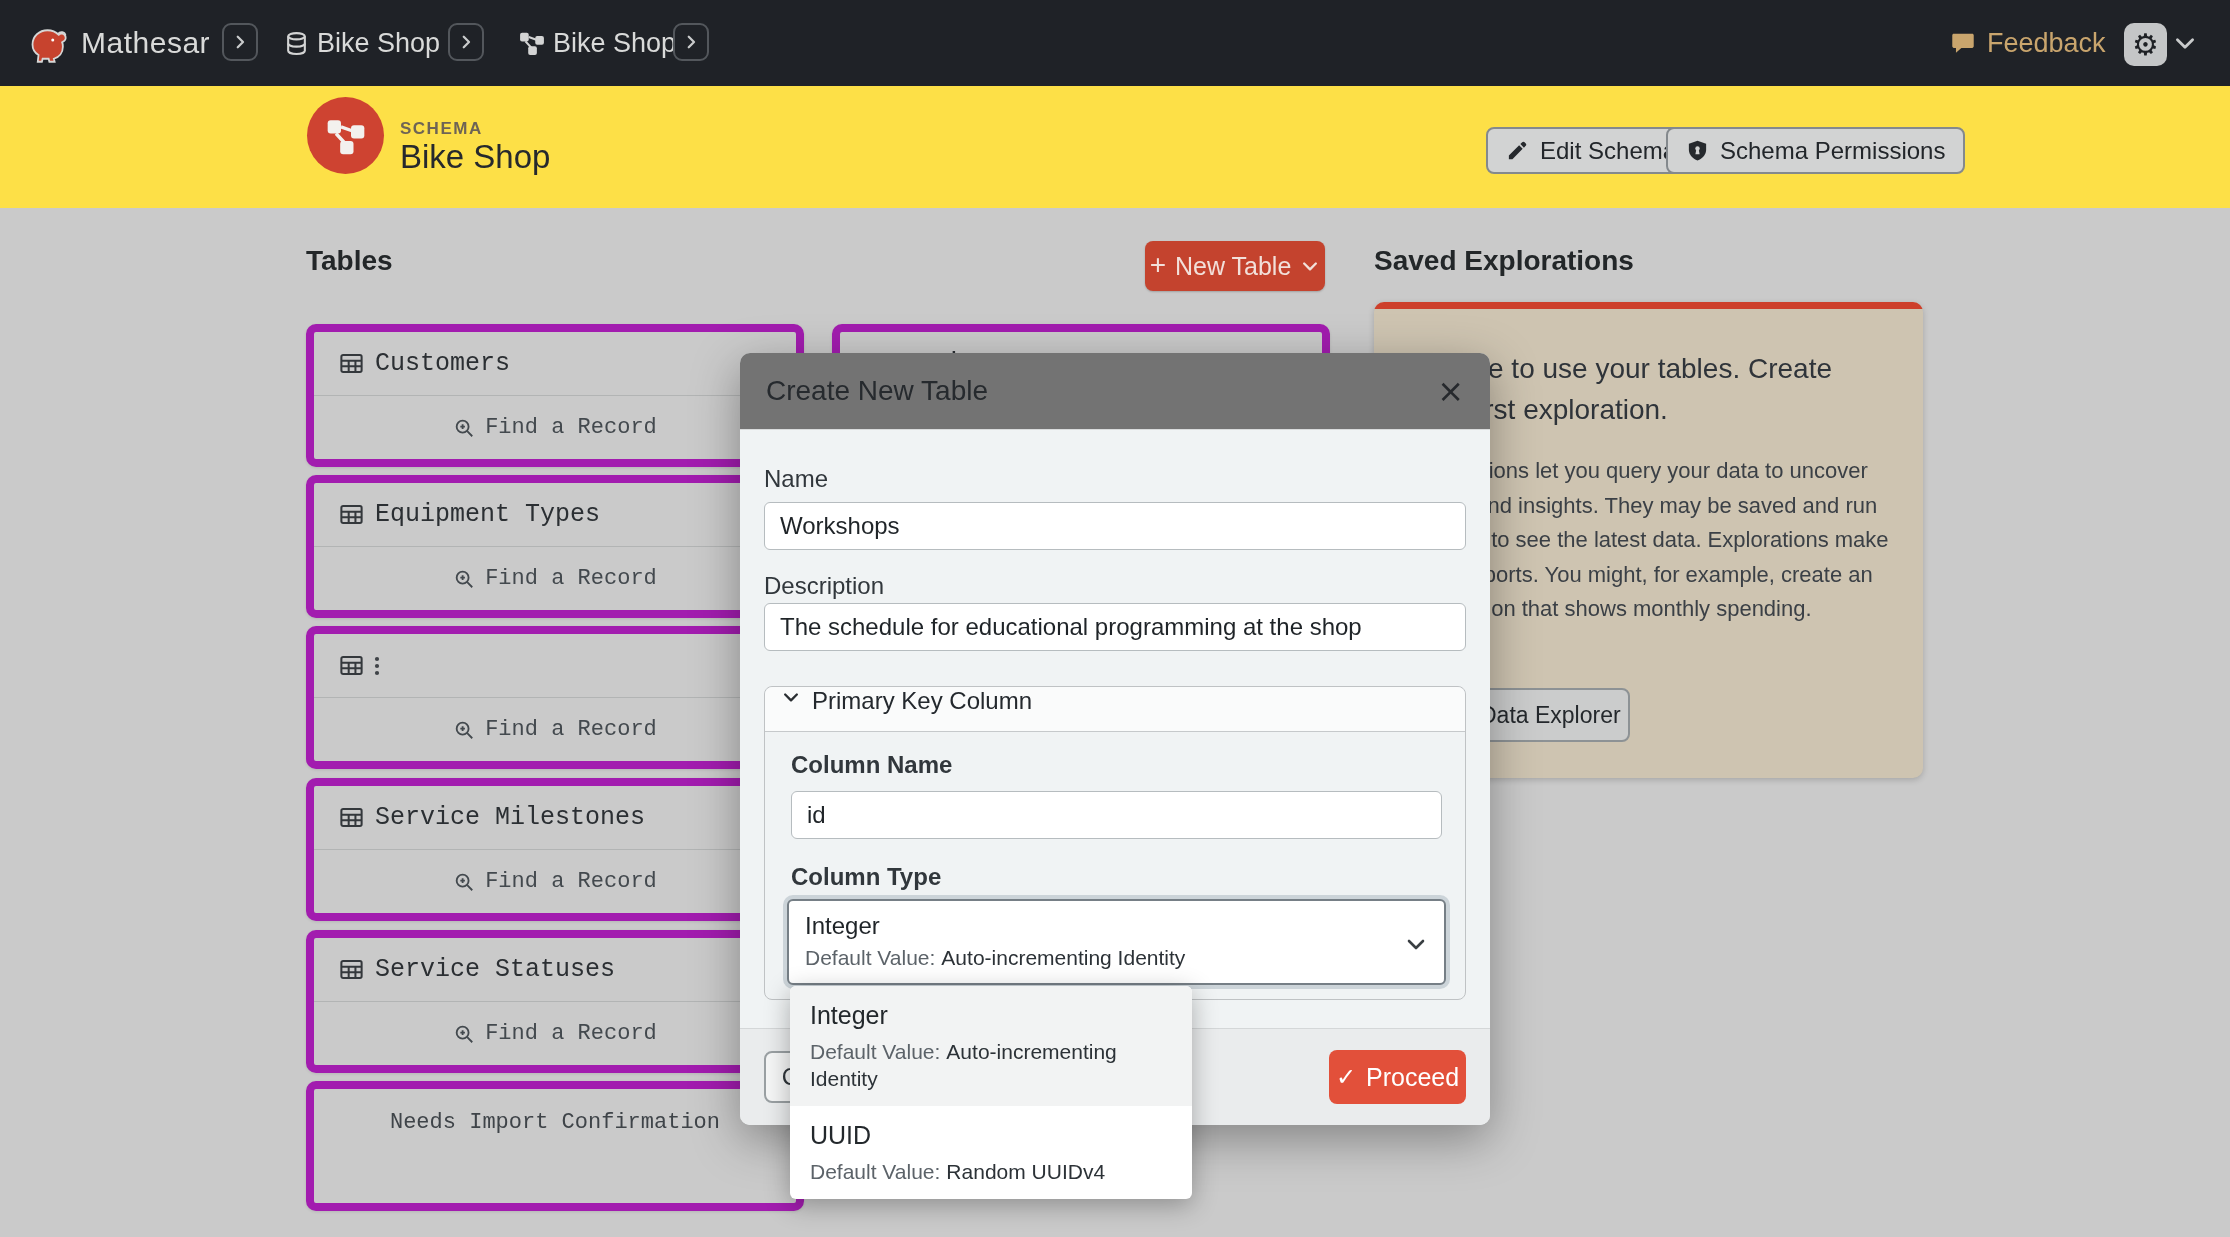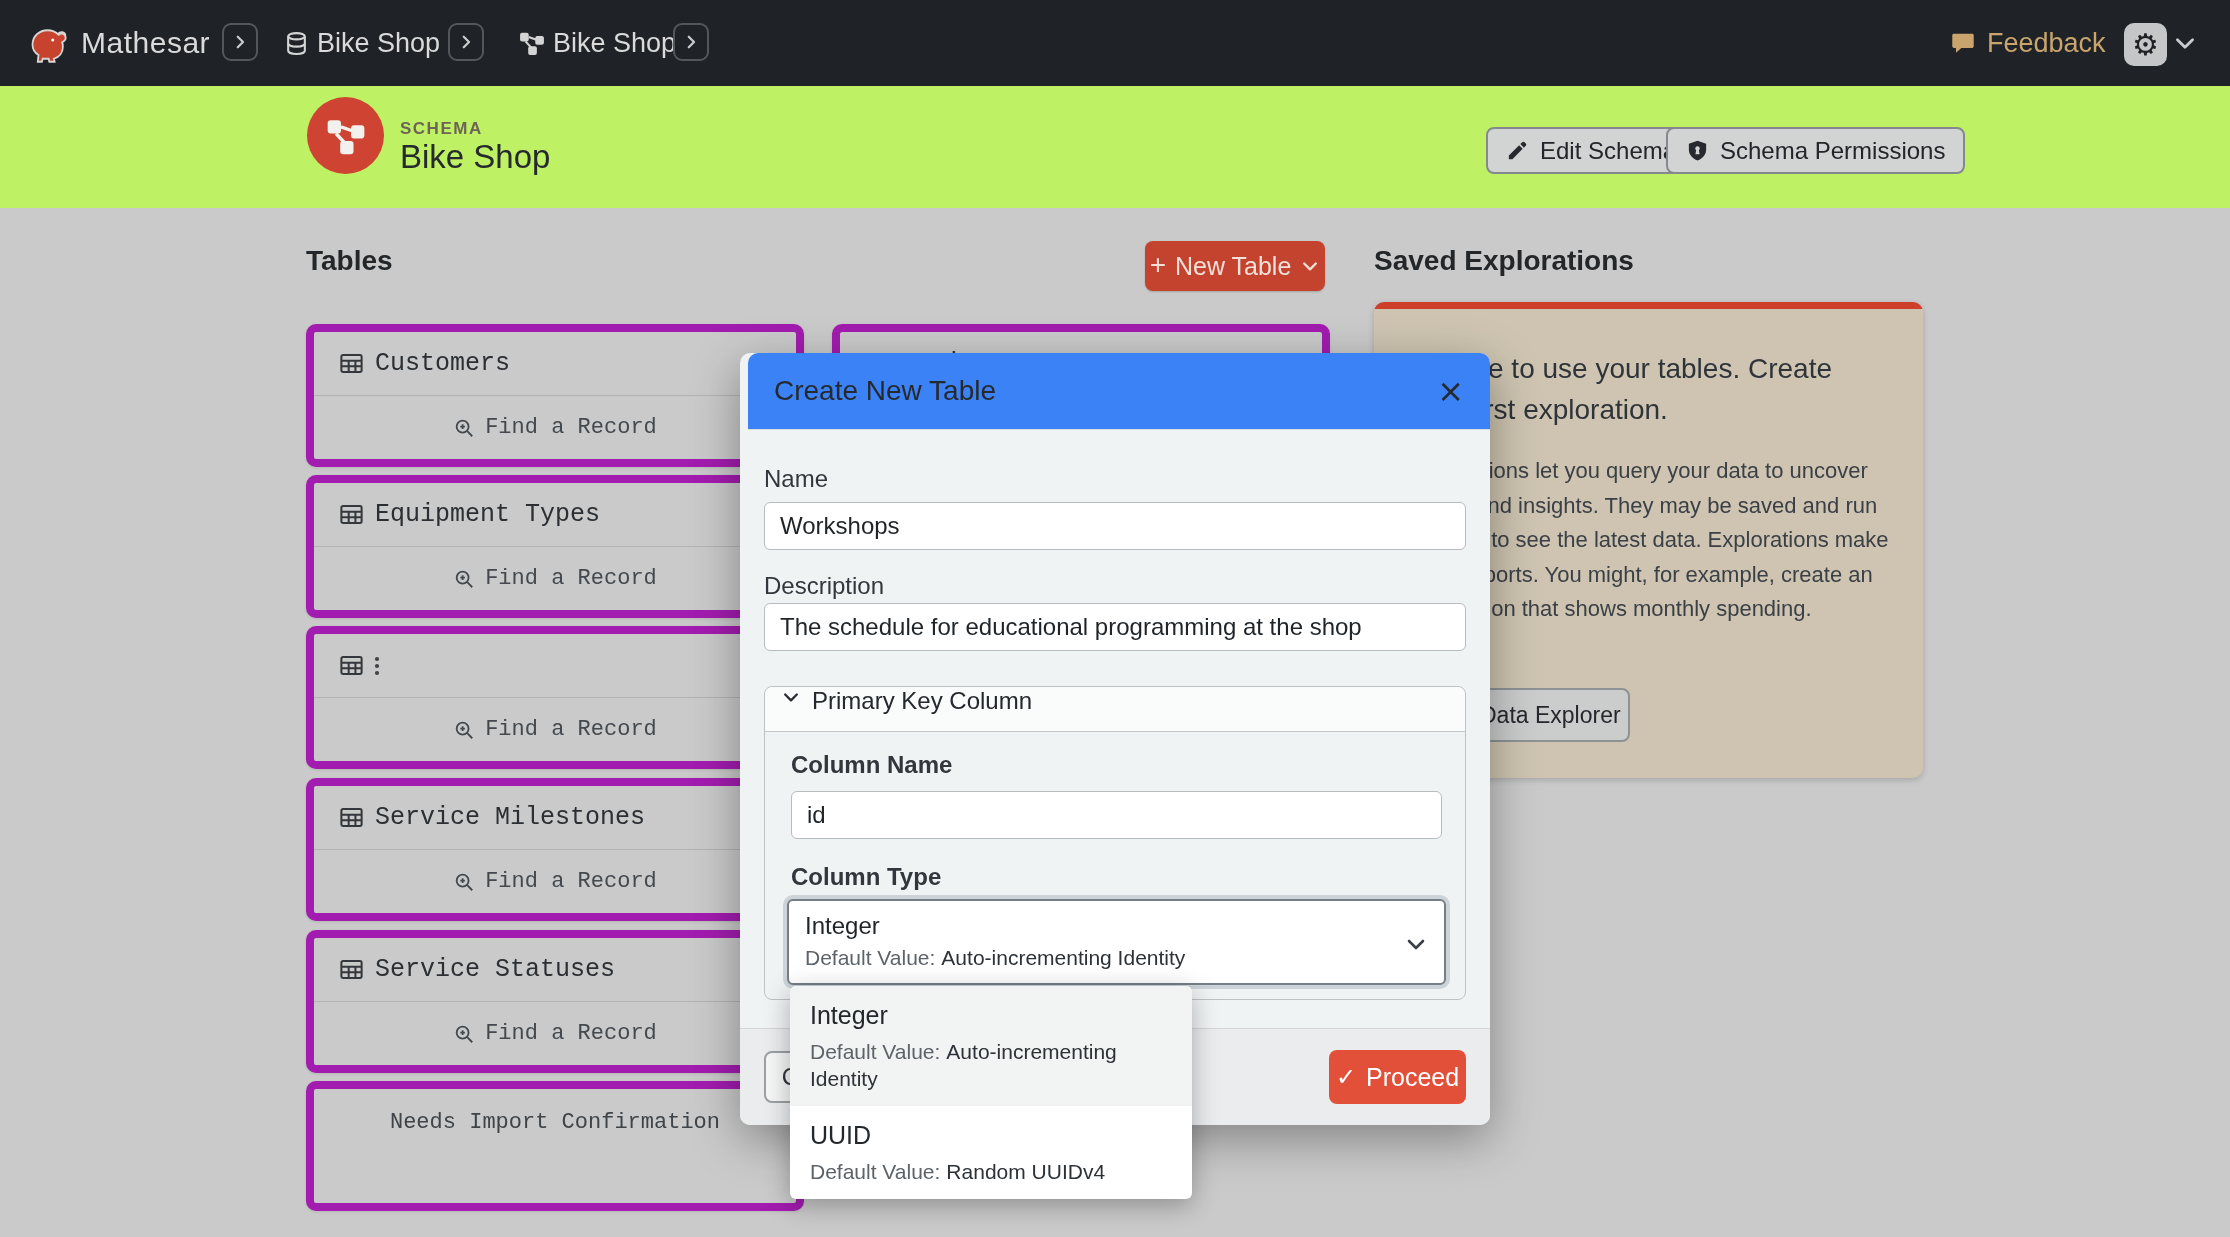--- a/index.html
+++ b/index.html
@@ -16,21 +16,21 @@
   .chev-btn { position:absolute; top:23px; width:36px; height:38px; border:2px solid #53575c; border-radius:9px;
               display:flex; align-items:center; justify-content:center; color:#c9cbcc; background:transparent; cursor:pointer; }
   .feedback { position:absolute; left:1938px; top:18px; height:50px; display:flex; align-items:center; gap:11px;
               color:#c9a56d; font-size:27px; padding:0 12px; border-radius:8px; cursor:pointer; }
   .gear-btn { position:absolute; left:2124px; top:23px; width:43px; height:43px; background:#c4c6c7; border-radius:10px;
               display:flex; align-items:center; justify-content:center; cursor:pointer; }
   .gear-glyph { font-family:"DejaVu Sans", sans-serif; font-size:30px; color:#1e2125; line-height:1; }
   .nav-caret { position:absolute; left:2172px; top:30px; width:26px; height:26px; color:#c9cbcc; }
 
   
-  .schema-band { position:absolute; left:0; top:86px; width:2230px; height:122px; background:#bef264; }
+  .schema-band { position:absolute; left:0; top:86px; width:2230px; height:122px; background:#fde047; }
   .schema-avatar { position:absolute; left:307px; top:11px; width:77px; height:77px; border-radius:50%;
                    background:#ce4331; display:flex; align-items:center; justify-content:center; color:#f3f1ee; }
   .schema-kicker { position:absolute; left:400px; top:33px; font-size:17px; font-weight:700; letter-spacing:1.5px; color:#6e6455; }
   .schema-title  { position:absolute; left:400px; top:52px; font-size:33px; font-weight:500; color:#26292d; }
   .btn-light { position:absolute; top:41px; height:47px; display:inline-flex; align-items:center; gap:11px;
                background:#d2d3d3; border:2px solid #84898d; border-radius:8px; padding:0 18px;
                font-size:24px; color:#22262a; cursor:pointer; }
   .btn-light .ic { display:flex; color:#26292d; }
 
   
@@ -63,21 +63,21 @@
                   border-radius:10px; box-shadow:0 2px 6px rgba(0,0,0,.18); overflow:hidden; }
   .explore-card .redbar { height:7px; background:#cd3f2b; }
   .explore-title { position:absolute; left:34px; right:30px; top:46px; font-size:28px; line-height:41px; color:#2f343a; }
   .explore-body  { position:absolute; left:34px; right:26px; top:152px; font-size:22px; line-height:34.5px; color:#3b4046; }
   .btn-explorer  { position:absolute; left:34px; top:386px; width:222px; height:54px; background:#cbcccc;
                    border:2px solid #8d9295; border-radius:8px; font-size:23px; color:#24282c; cursor:pointer; }
 
   
   .modal { position:absolute; left:740px; top:353px; width:750px; height:772px; background:#f0f3f4; border-radius:10px;
            box-shadow:0 14px 48px rgba(0,0,0,.35); z-index:10; }
-  .modal-header { position:absolute; left:8px; top:0; right:0; height:77px; background:#3b82f6;
+  .modal-header { position:absolute; left:0; top:0; right:0; height:77px; background:#737373;
                   border-bottom:1px solid #d9dbdc; border-radius:10px 10px 0 0;
                   display:flex; align-items:center; padding:0 26px; }
   .modal-title { font-size:28px; font-weight:500; color:#262a2e; flex:1; }
   .modal-close { font-family:"DejaVu Sans", sans-serif; font-size:32px; color:#26292d; cursor:pointer; line-height:1; }
   .field-label { position:absolute; left:24px; font-size:24px; color:#31373c; }
   .text-input { position:absolute; left:24px; width:702px; height:48px; background:#ffffff; border:1px solid #b6bcbf;
                 border-radius:6px; font-family:"Liberation Sans", sans-serif; font-size:24px; color:#1f2428; padding:0 15px; }
   .pk-wrapper { position:absolute; left:24px; top:333px; width:702px; height:314px; border:1px solid #bfc2c4; border-radius:8px; }
   .pk-header { position:absolute; left:0; right:0; top:0; height:45px; background:#fafbfb; border-bottom:1px solid #c6c9cb;
                border-radius:8px 8px 0 0; display:flex; align-items:flex-start; gap:11px; padding:0 16px; cursor:pointer; }

